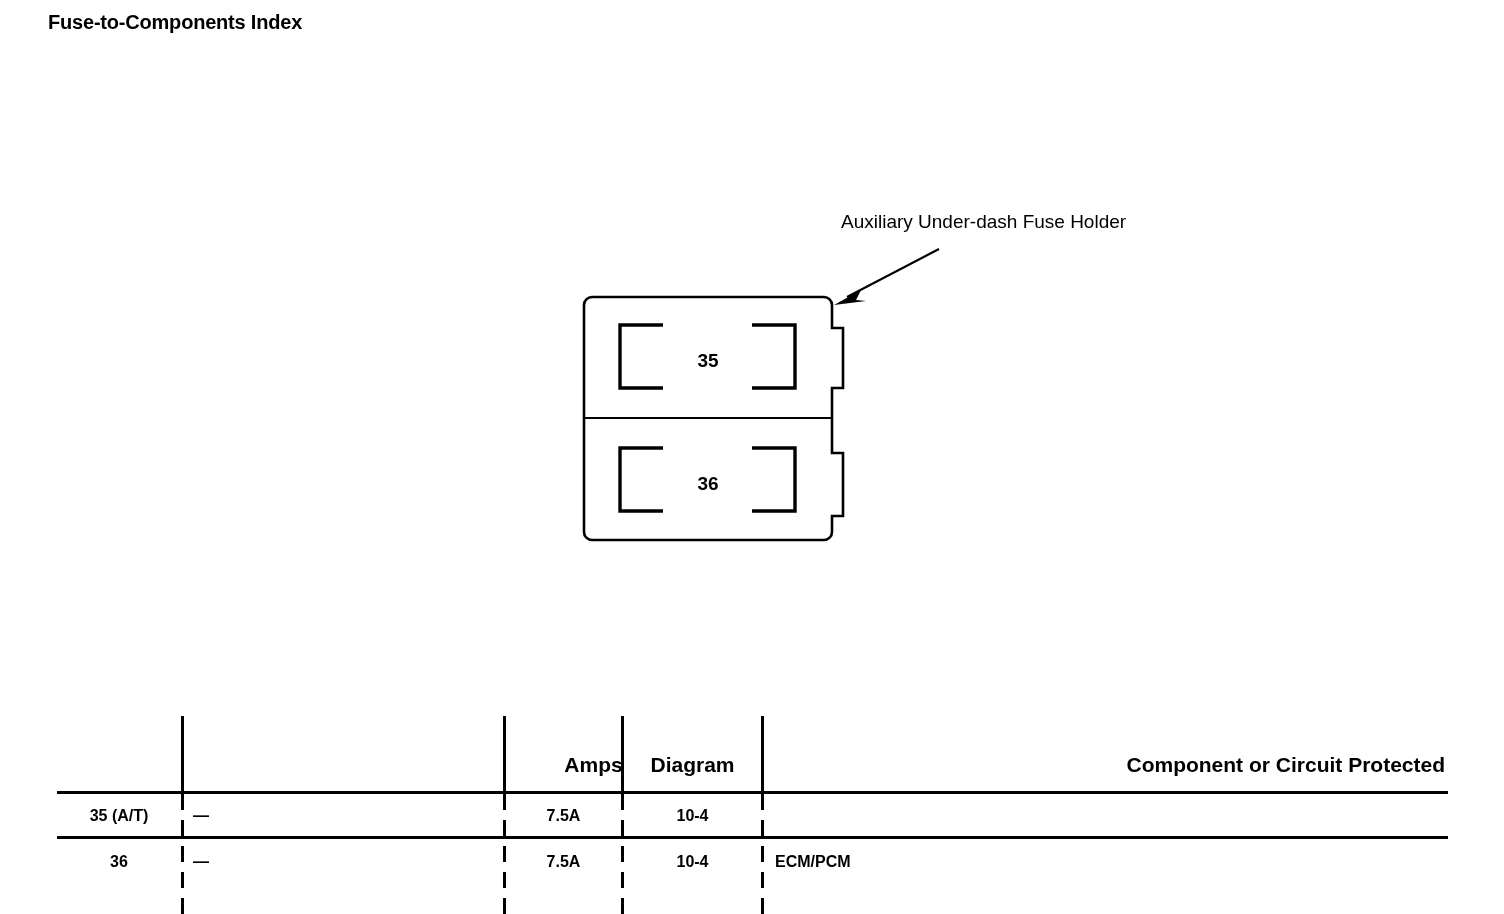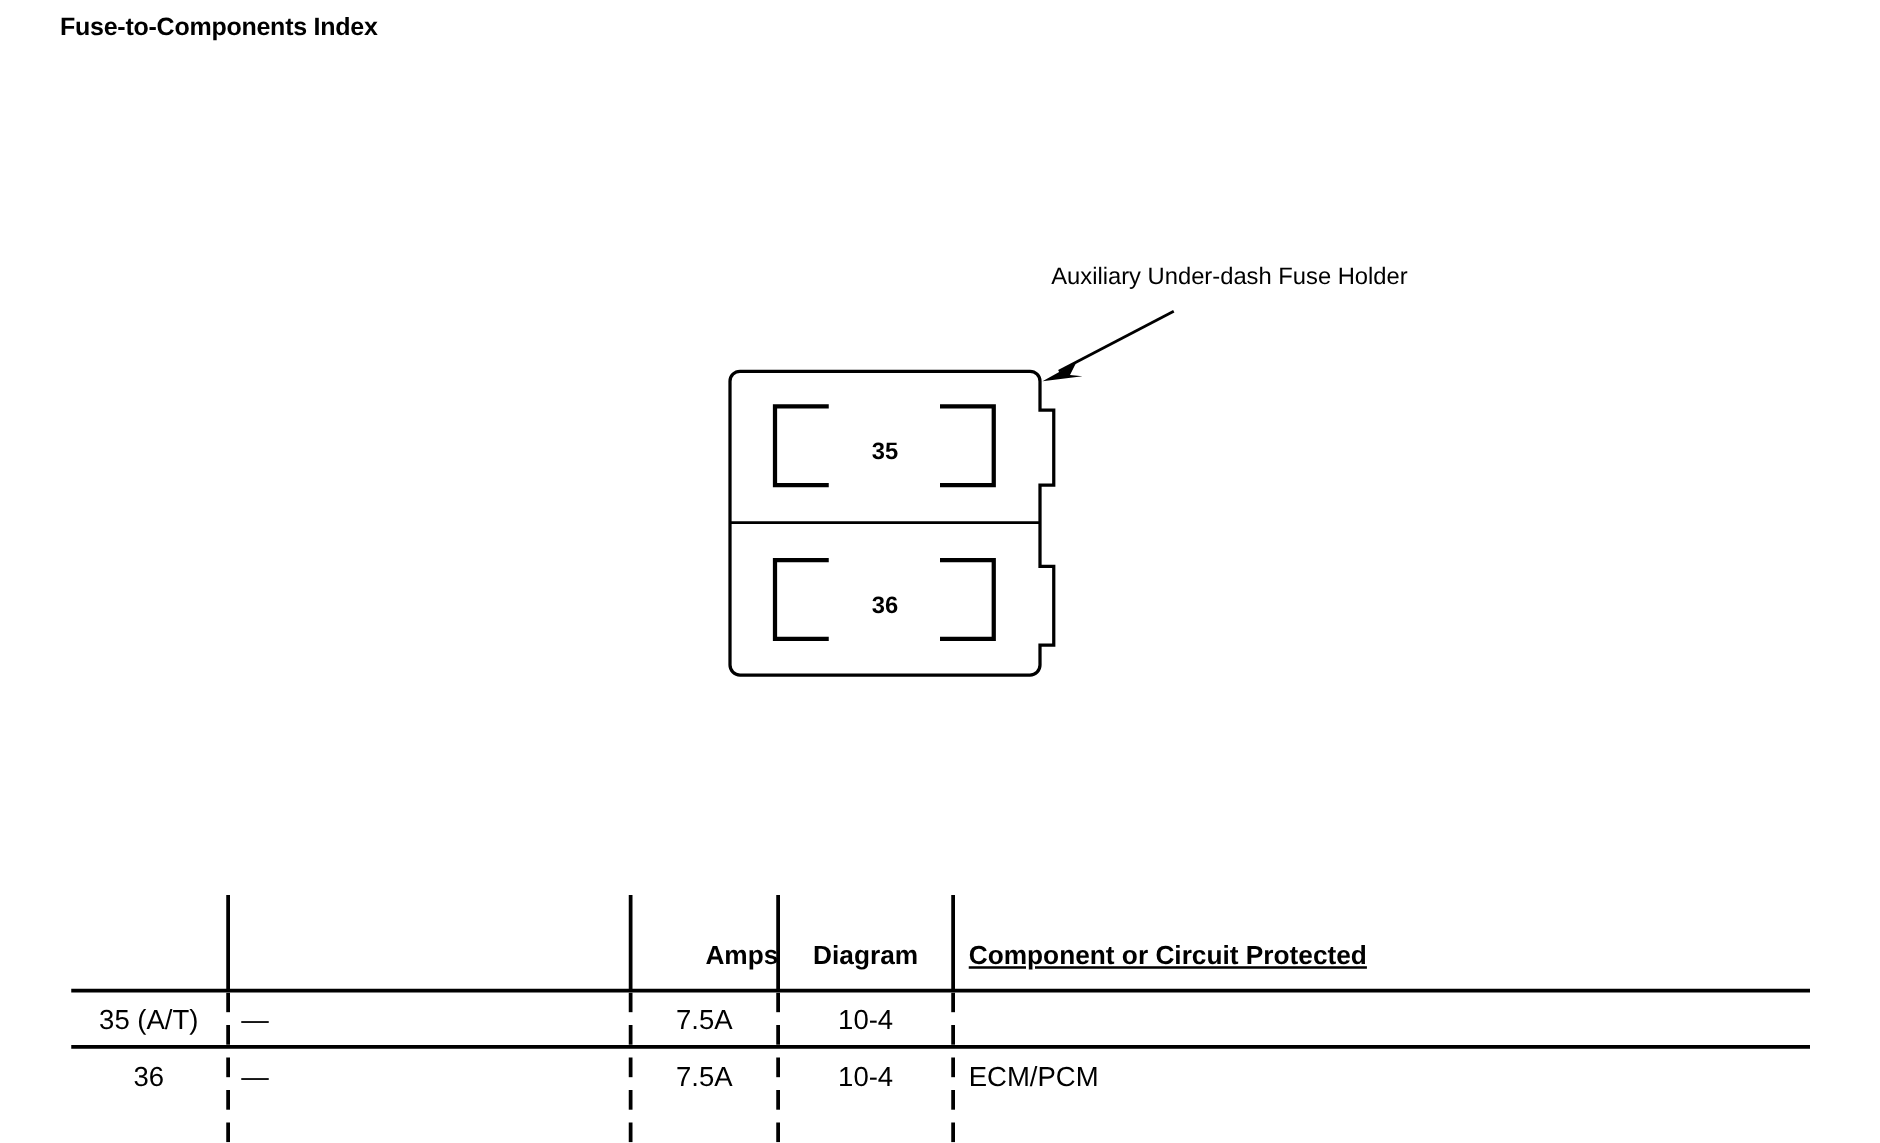--- a/index.html
+++ b/index.html
@@ -81,27 +81,26 @@
     background-repeat: repeat-y;
   }
   #fuse-table .hcell {
     position: absolute;
     font-size: 21px;
     font-weight: bold;
     line-height: 25px;
     text-align: center;
   }
   #fuse-table .hcell.left {
-    text-align: left;
-    text-decoration: underline;
+    text-align: right;
   }
   #fuse-table .dcell {
     position: absolute;
-    font-size: 22px;
-    font-weight: normal;
+    font-size: 16px;
+    font-weight: bold;
     line-height: 22px;
     text-align: center;
     white-space: nowrap;
   }
   #fuse-table .dcell.left {
     text-align: left;
   }
 </style>
 </head>
 <body>

